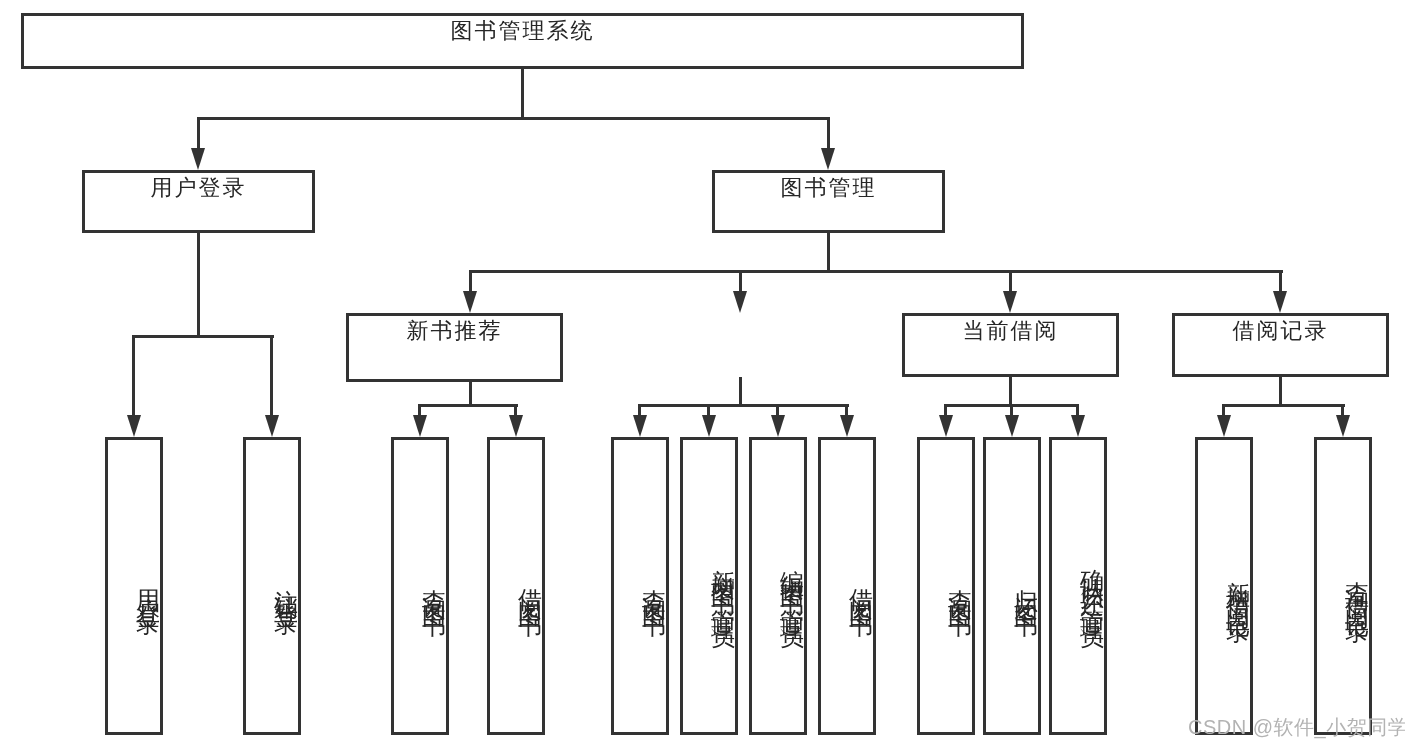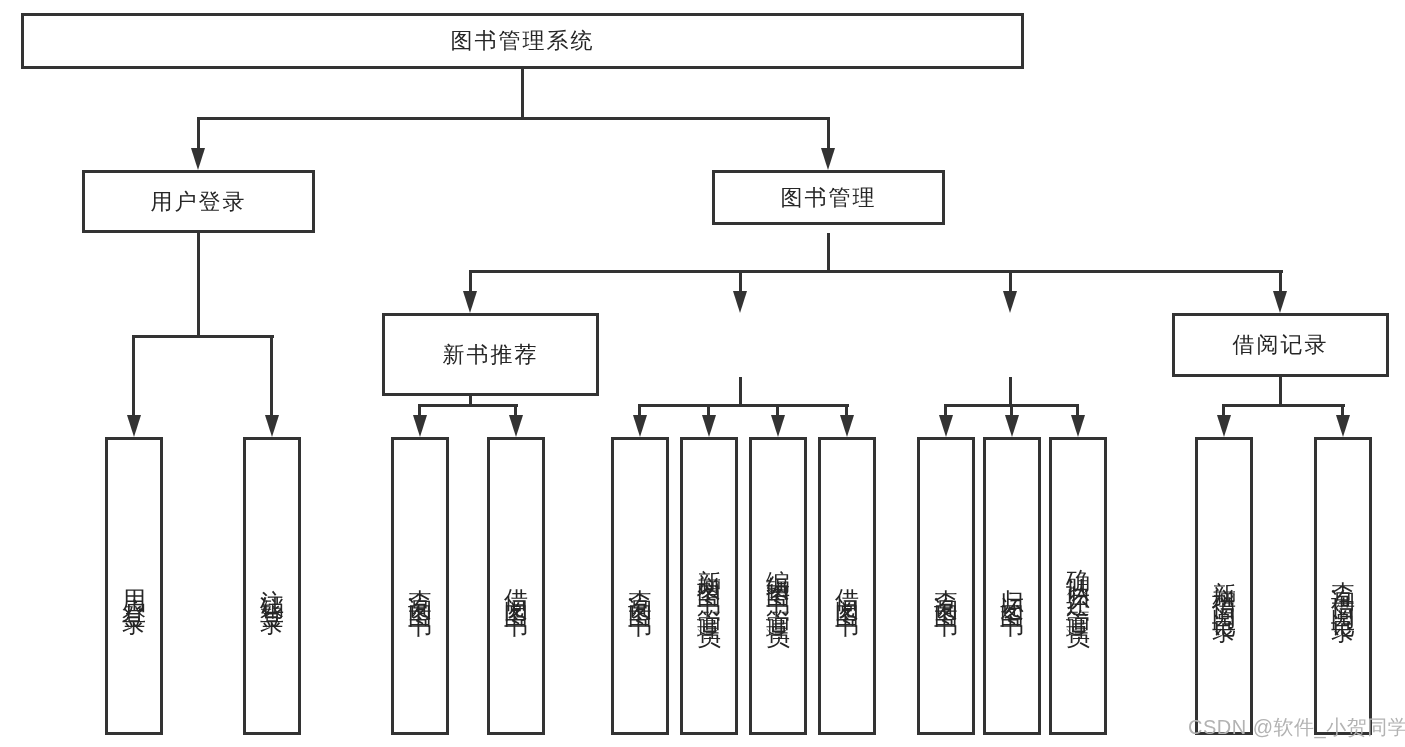--- a/index.html
+++ b/index.html
@@ -11,21 +11,21 @@
   html,body{margin:0;padding:0;}
   body{
     width:1405px;height:747px;background:var(--bg);
     font-family:"Liberation Sans","DejaVu Sans",sans-serif;
     overflow:hidden;
   }
   #canvas{position:relative;width:1405px;height:747px;background:var(--bg);}
   .node{
     position:absolute;box-sizing:border-box;
     border:3px solid var(--line);background:#fff;
-    display:flex;align-items:center;justify-content:center;
+    display:flex;justify-content:center;
     color:var(--text);z-index:2;
   }
   .h{font-size:22px;letter-spacing:2px;}
   .v{
     writing-mode:vertical-rl;text-orientation:mixed;
     font-size:24px;letter-spacing:8px;line-height:1;
   }
   .line{position:absolute;background:var(--line);z-index:1;}
   .ah{
     position:absolute;width:0;height:0;z-index:1;
@@ -49,21 +49,21 @@
   <div class="line" style="left:521px;top:69px;width:3px;height:50px"></div>
   <div class="line" style="left:197px;top:117px;width:633px;height:3px"></div>
   <div class="line" style="left:197px;top:117px;width:3px;height:33px"></div>
   <div class="ah" style="left:127px;top:148px;left:191px"></div>
   <div class="line" style="left:827px;top:117px;width:3px;height:33px"></div>
   <div class="ah" style="left:821px;top:148px"></div>
 
   <div class="node h" style="left:82px;top:170px;width:233px;height:63px">
     <span>用户登录</span>
   </div>
-  <div class="node h" style="left:712px;top:170px;width:233px;height:55px">
+  <div class="node h" style="left:712px;top:170px;width:233px;height:63px">
     <span>图书管理</span>
   </div>
 
   <div class="line" style="left:197px;top:233px;width:3px;height:105px"></div>
   <div class="line" style="left:133px;top:335px;width:141px;height:3px"></div>
   <div class="line" style="left:132px;top:335px;width:3px;height:82px"></div>
   <div class="ah" style="left:127px;top:415px"></div>
   <div class="line" style="left:270px;top:335px;width:3px;height:82px"></div>
   <div class="ah" style="left:265px;top:415px"></div>
 
@@ -71,22 +71,25 @@
   <div class="line" style="left:469px;top:270px;width:814px;height:3px"></div>
   <div class="line" style="left:469px;top:270px;width:3px;height:23px"></div>
   <div class="ah" style="left:463px;top:291px"></div>
   <div class="line" style="left:739px;top:270px;width:3px;height:23px"></div>
   <div class="ah" style="left:733px;top:291px"></div>
   <div class="line" style="left:1009px;top:270px;width:3px;height:23px"></div>
   <div class="ah" style="left:1003px;top:291px"></div>
   <div class="line" style="left:1279px;top:270px;width:3px;height:23px"></div>
   <div class="ah" style="left:1273px;top:291px"></div>
 
-  <div class="node h" style="left:382px;top:313px;width:217px;height:83px">
+  <div class="node h" style="left:346px;top:313px;width:217px;height:69px">
     <span>新书推荐</span>
+  </div>
+  <div class="node h" style="left:902px;top:313px;width:217px;height:64px">
+    <span>当前借阅</span>
   </div>
   <div class="node h" style="left:1172px;top:313px;width:217px;height:64px">
     <span>借阅记录</span>
   </div>
 
   <div class="line" style="left:469px;top:377px;width:3px;height:30px"></div>
   <div class="line" style="left:418px;top:404px;width:100px;height:3px"></div>
   <div class="line" style="left:418px;top:404px;width:3px;height:13px"></div>
   <div class="ah" style="left:413px;top:415px"></div>
   <div class="line" style="left:514px;top:404px;width:3px;height:13px"></div>

